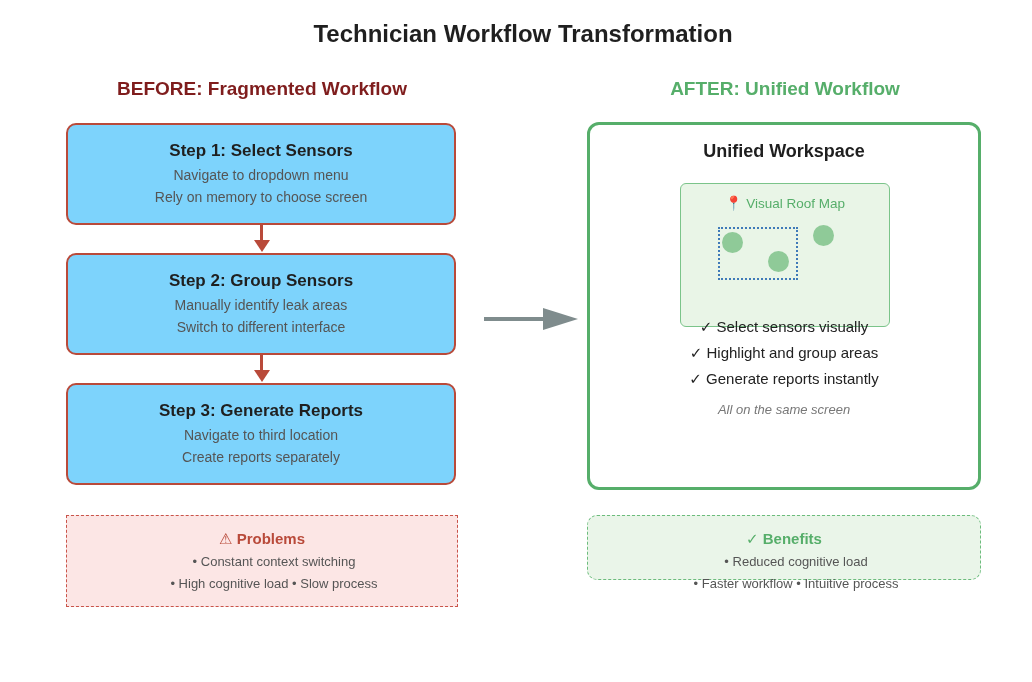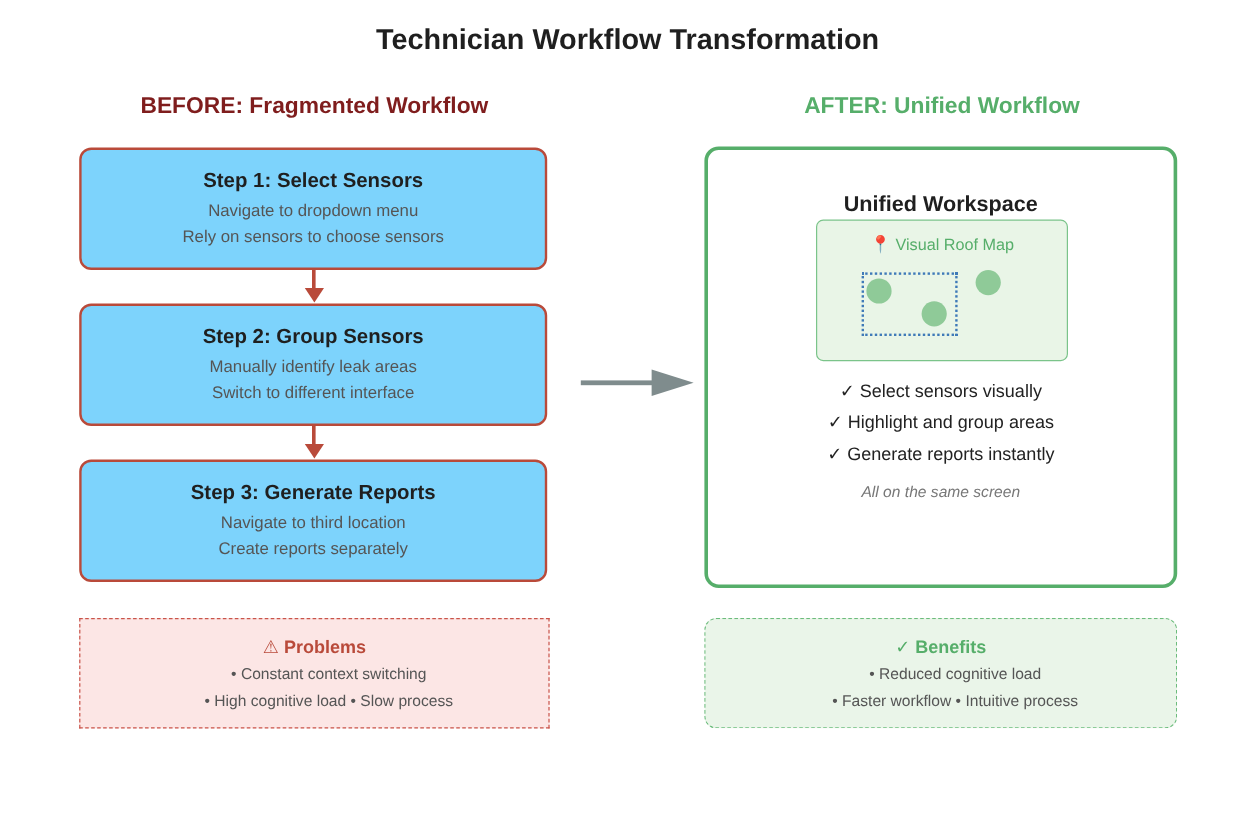--- a/index.html
+++ b/index.html
@@ -16,56 +16,56 @@
     .step-title { margin-top: 16px; font-size: 17px; font-weight: bold; color: #1f1f1f; }
     .step-line { font-size: 14px; color: #555; margin-top: 6px; line-height: 16px; }
     .step-line + .step-line { margin-top: 6px; }
 
     .connector { left: 260px; width: 3px; background: #b94a3a; }
     .tri-down { width: 0; height: 0; border-left: 8px solid transparent; border-right: 8px solid transparent;
                 border-top: 12px solid #b94a3a; }
 
     .problems { left: 66px; top: 515px; width: 392px; height: 92px; box-sizing: border-box;
                 border: 1.5px dashed #c9544a; border-radius: 0; background: #fce6e5; text-align: center; }
-    .benefits { left: 587px; top: 515px; width: 394px; height: 92px; box-sizing: border-box;
+    .benefits { left: 587px; top: 515px; width: 394px; height: 65px; box-sizing: border-box;
                 border: 1.5px dashed #6cbc7c; border-radius: 10px; background: #eaf5e9; text-align: center; }
     .box-head { margin-top: 14px; font-size: 15px; font-weight: bold; }
     .problems .box-head { color: #b94a3a; }
     .benefits .box-head { color: #56ae6a; }
     .box-line { font-size: 13px; color: #555; margin-top: 6px; line-height: 16px; margin-left: 24px; }
 
     .arrow-shaft { left: 484px; top: 317px; width: 60px; height: 4px; background: #7f8c8d; }
     .arrow-head { left: 543px; top: 308px; width: 0; height: 0; border-top: 11px solid transparent;
                   border-bottom: 11px solid transparent; border-left: 35px solid #7f8c8d; }
 
     .workspace { left: 587px; top: 122px; width: 394px; height: 368px; box-sizing: border-box;
                  border: 3.5px solid #56ae6a; border-radius: 12px; background: #fff; text-align: center; }
-    .ws-title { margin-top: 35px; font-size: 18px; font-weight: bold; color: #1f1f1f; }
-    .map { position: absolute; left: 90px; top: 58px; width: 210px; height: 118px; box-sizing: border-box;
+    .ws-title { margin-top: 16px; font-size: 18px; font-weight: bold; color: #1f1f1f; }
+    .map { position: absolute; left: 90px; top: 58px; width: 210px; height: 144px; box-sizing: border-box;
            border: 1.5px solid #7bc48a; border-radius: 6px; background: #e9f5e7; }
     .map-label { margin-top: 11px; font-size: 13.5px; color: #56ae6a; }
     .pin { color: #d0453a; font-size: 14px; }
     .select-rect { position: absolute; left: 37px; top: 43px; width: 80px; height: 53px; box-sizing: border-box;
                    border: 2.5px dotted #3f7ab8; }
     .sensor { position: absolute; width: 21px; height: 21px; border-radius: 50%; background: #8fca98; }
     .checks { position: absolute; left: 0; right: 0; top: 193px; }
     .check { font-size: 15px; color: #222; line-height: 18px; margin-bottom: 8px; }
     .note { font-size: 13px; font-style: italic; color: #777; margin-top: 14px; }
   </style>
 </head>
 <body>
 
 <div class="abs title">Technician Workflow Transformation</div>
 
 <div class="abs col-title before-title">BEFORE: Fragmented Workflow</div>
 
 <div class="abs step" style="top:123px;">
   <div class="step-title">Step 1: Select Sensors</div>
   <div class="step-line">Navigate to dropdown menu</div>
-  <div class="step-line">Rely on sensors to choose sensors</div>
+  <div class="step-line">Rely on memory to choose screen</div>
 </div>
 
 <div class="abs connector" style="top:225px;height:16px;"></div>
 <div class="abs tri-down" style="left:254px;top:240px;"></div>
 
 <div class="abs step" style="top:253px;">
   <div class="step-title">Step 2: Group Sensors</div>
   <div class="step-line">Manually identify leak areas</div>
   <div class="step-line">Switch to different interface</div>
 </div>

